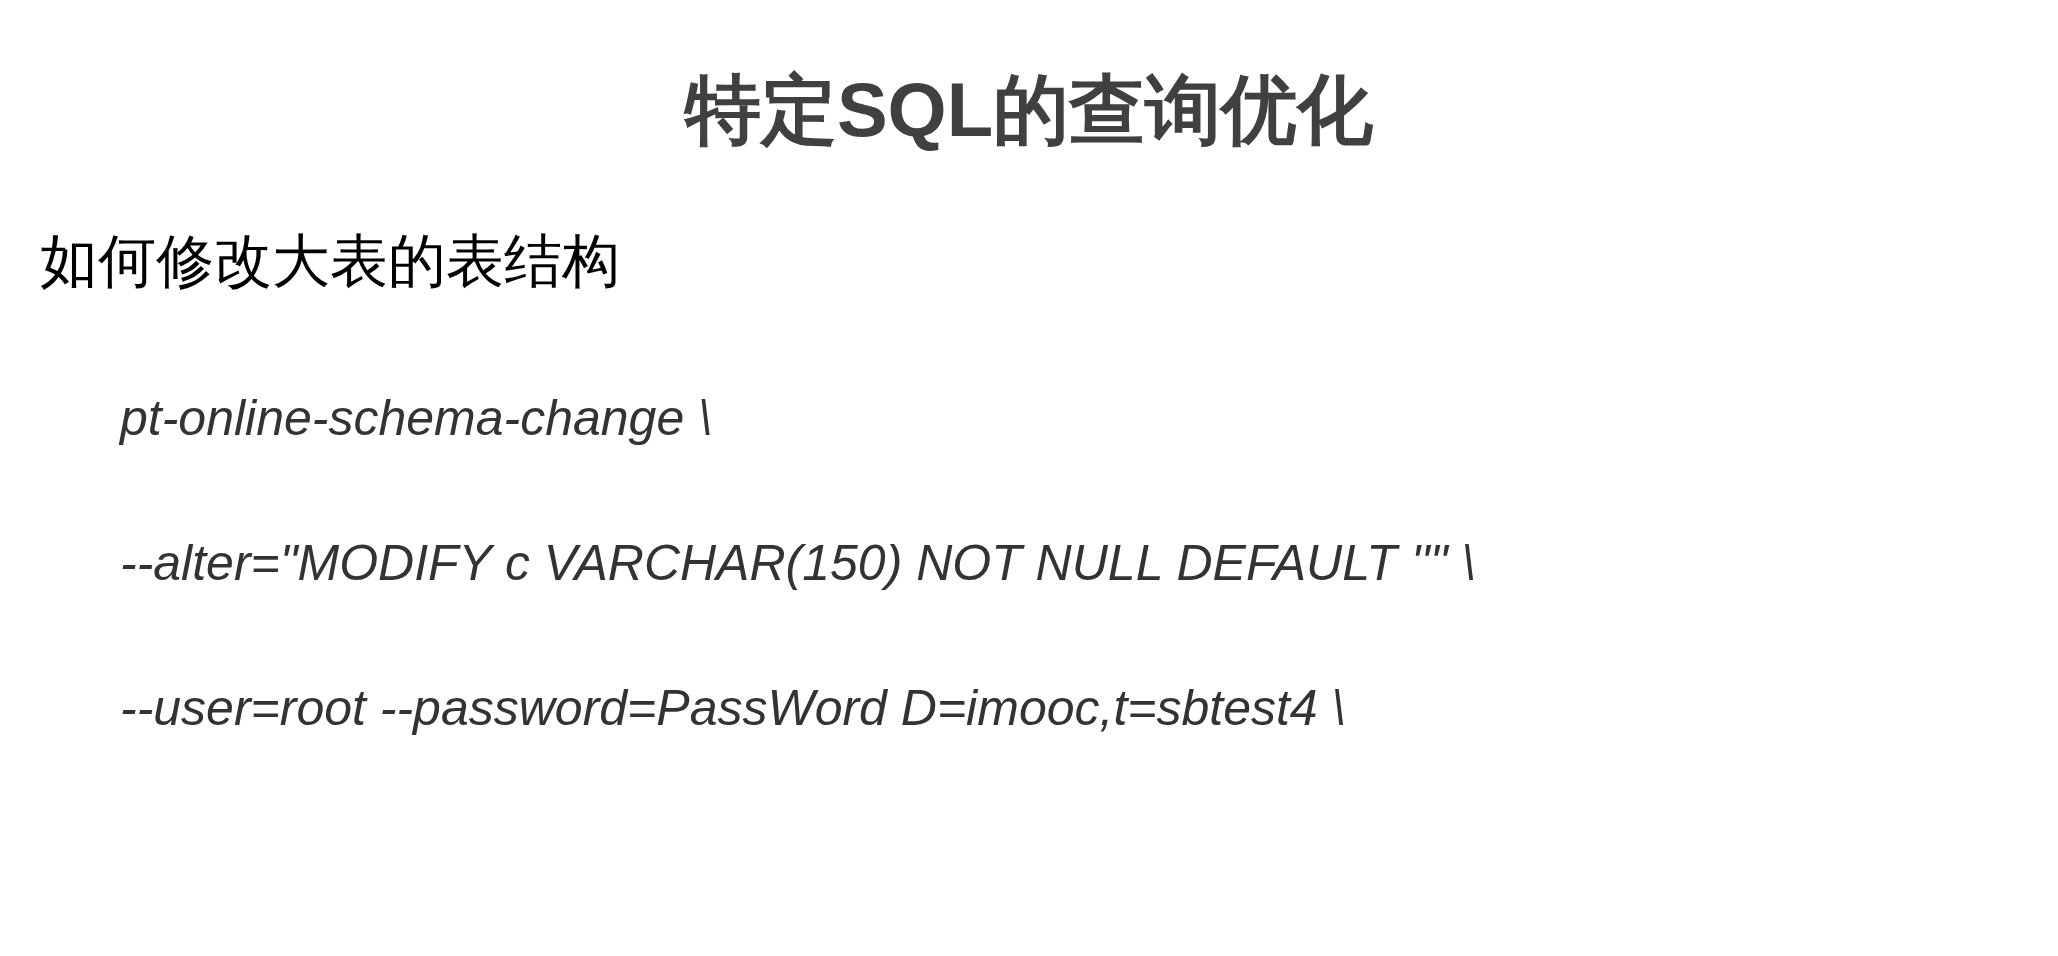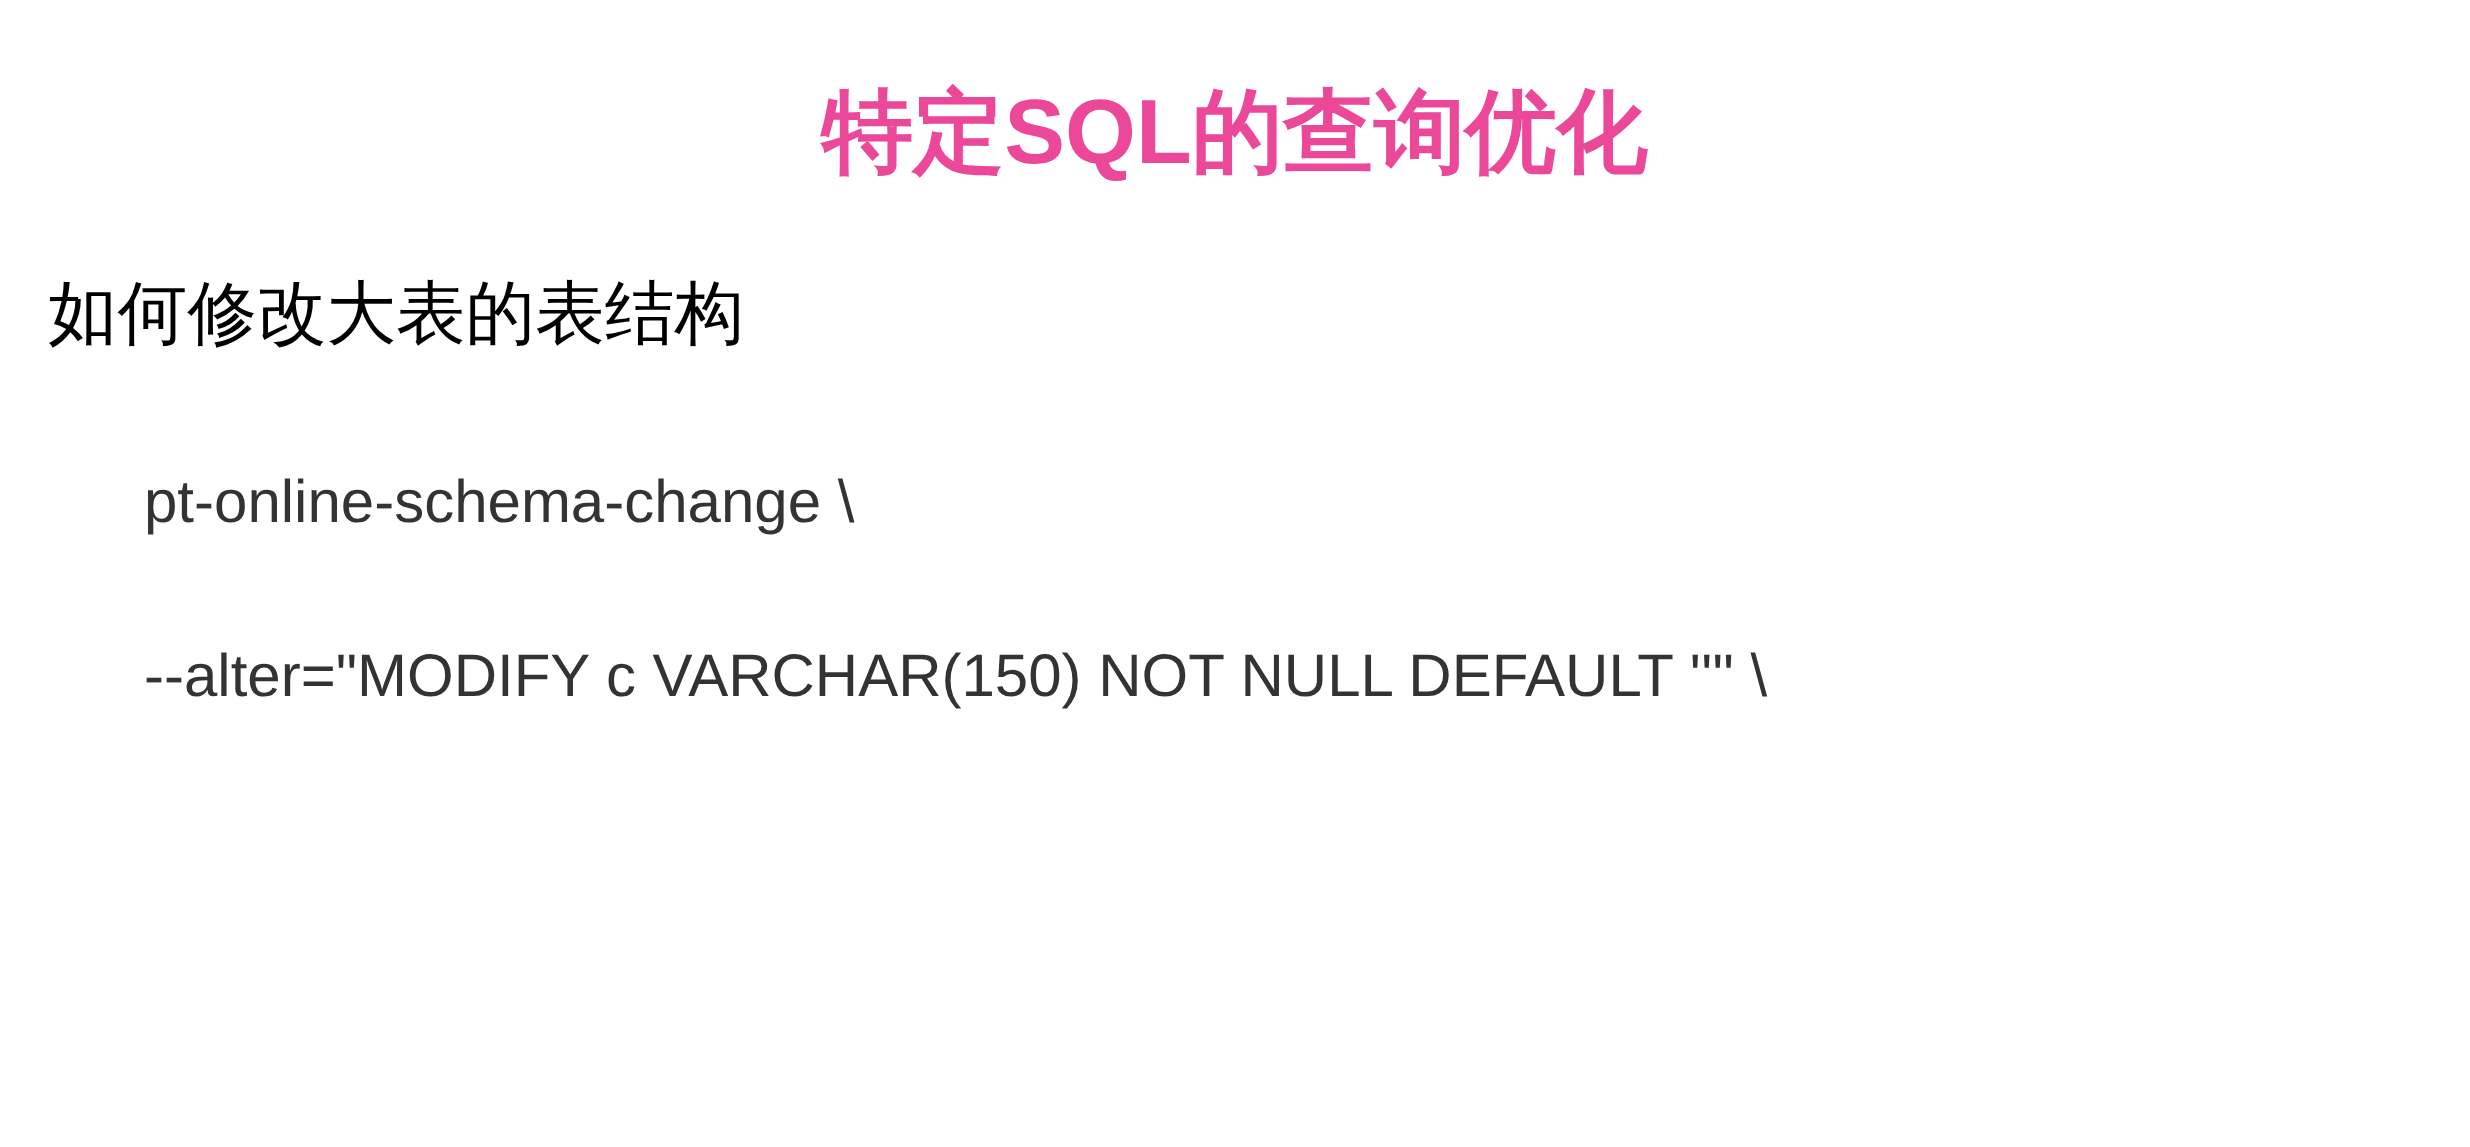--- a/index.html
+++ b/index.html
@@ -8,49 +8,51 @@
       box-sizing: border-box;
     }
     body {
       background: #ffffff;
       font-family: "Microsoft YaHei", "PingFang SC", "Hiragino Sans GB", sans-serif;
       width: 2058px;
       height: 956px;
       padding: 40px 30px;
     }
     .title {
-      color: #ec4899;
+      color: #404040;
       font-size: 76px;
       font-weight: 600;
       text-align: center;
       margin-bottom: 60px;
       margin-top: 20px;
     }
     .subtitle {
       color: #000000;
       font-size: 58px;
       font-weight: 400;
       margin-bottom: 70px;
       padding-left: 10px;
     }
     .code-block {
       padding-left: 90px;
+      font-style: italic;
     }
     .code-line {
       color: #333333;
       font-size: 50px;
       font-weight: 400;
       line-height: 1.9;
       margin-bottom: 50px;
       font-family: "Microsoft YaHei", Arial, sans-serif;
     }
   </style>
 </head>
 <body>
 
 <h1 class="title">特定SQL的查询优化</h1>
 
 <h2 class="subtitle">如何修改大表的表结构</h2>
 
 <div class="code-block">
   <div class="code-line">pt-online-schema-change  \</div>
   <div class="code-line">--alter="MODIFY c VARCHAR(150) NOT NULL DEFAULT ''"  \</div>
+  <div class="code-line">--user=root --password=PassWord  D=imooc,t=sbtest4  \</div>
 </div>
 
 </body></html>

